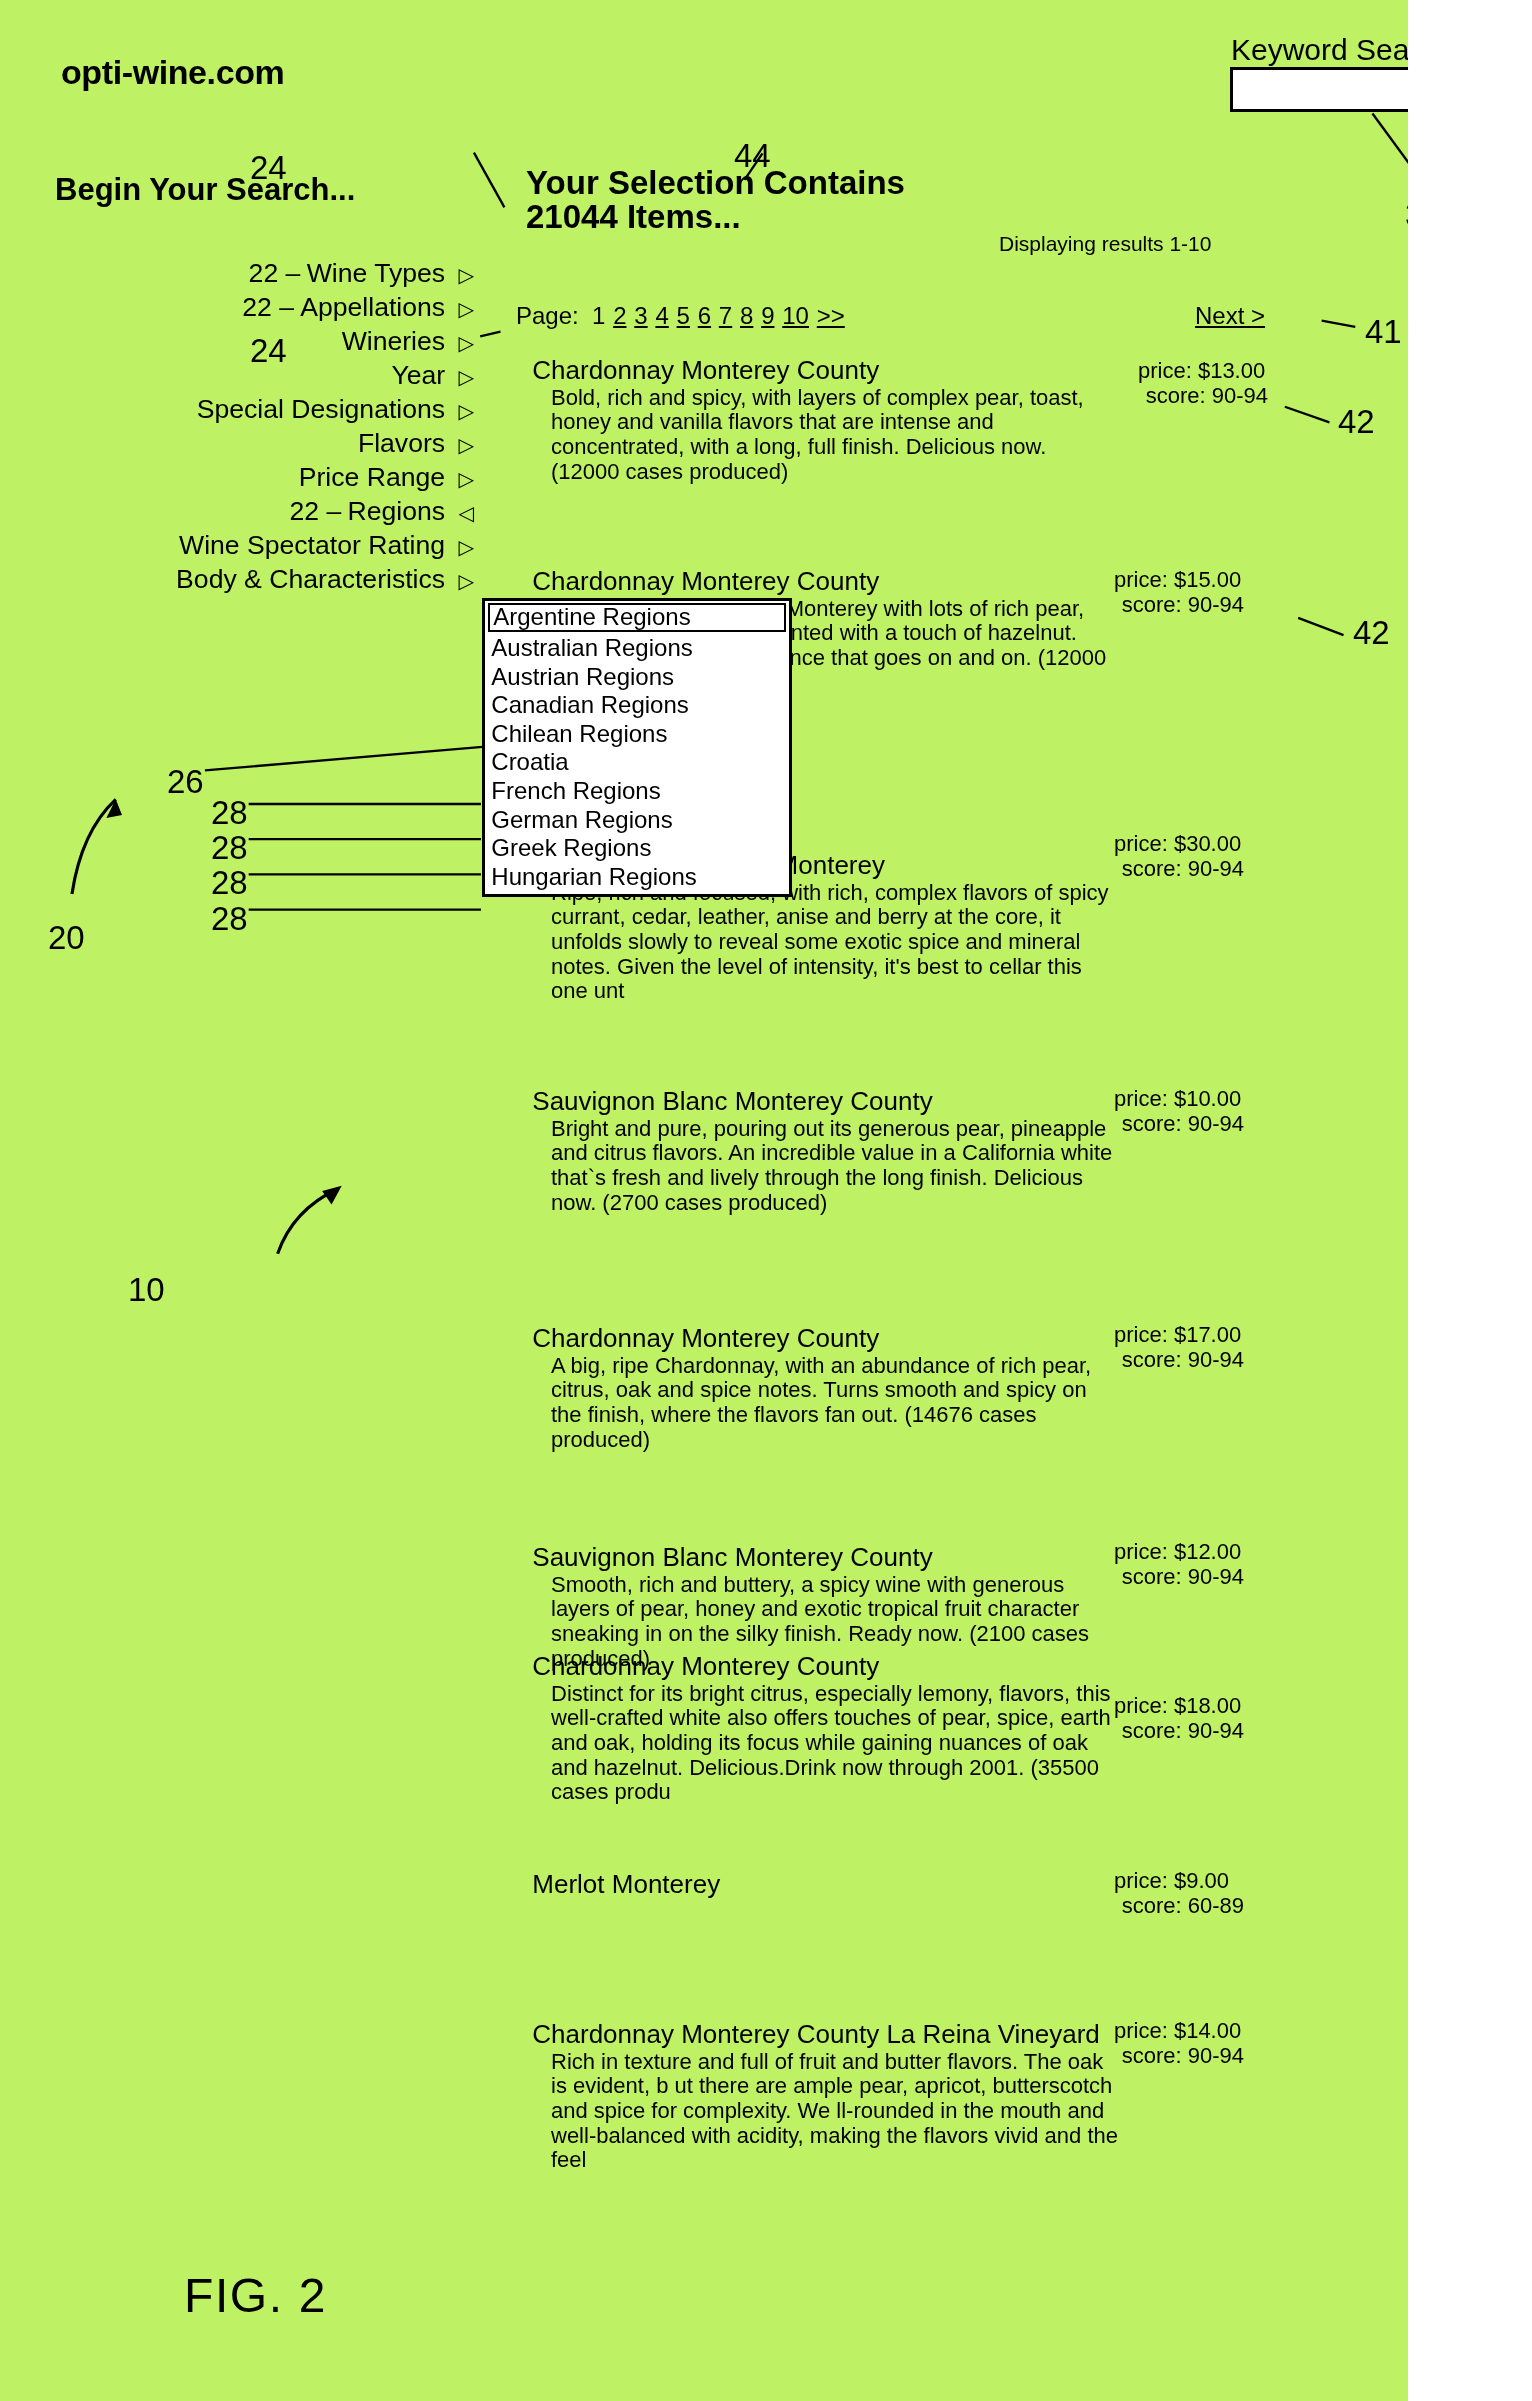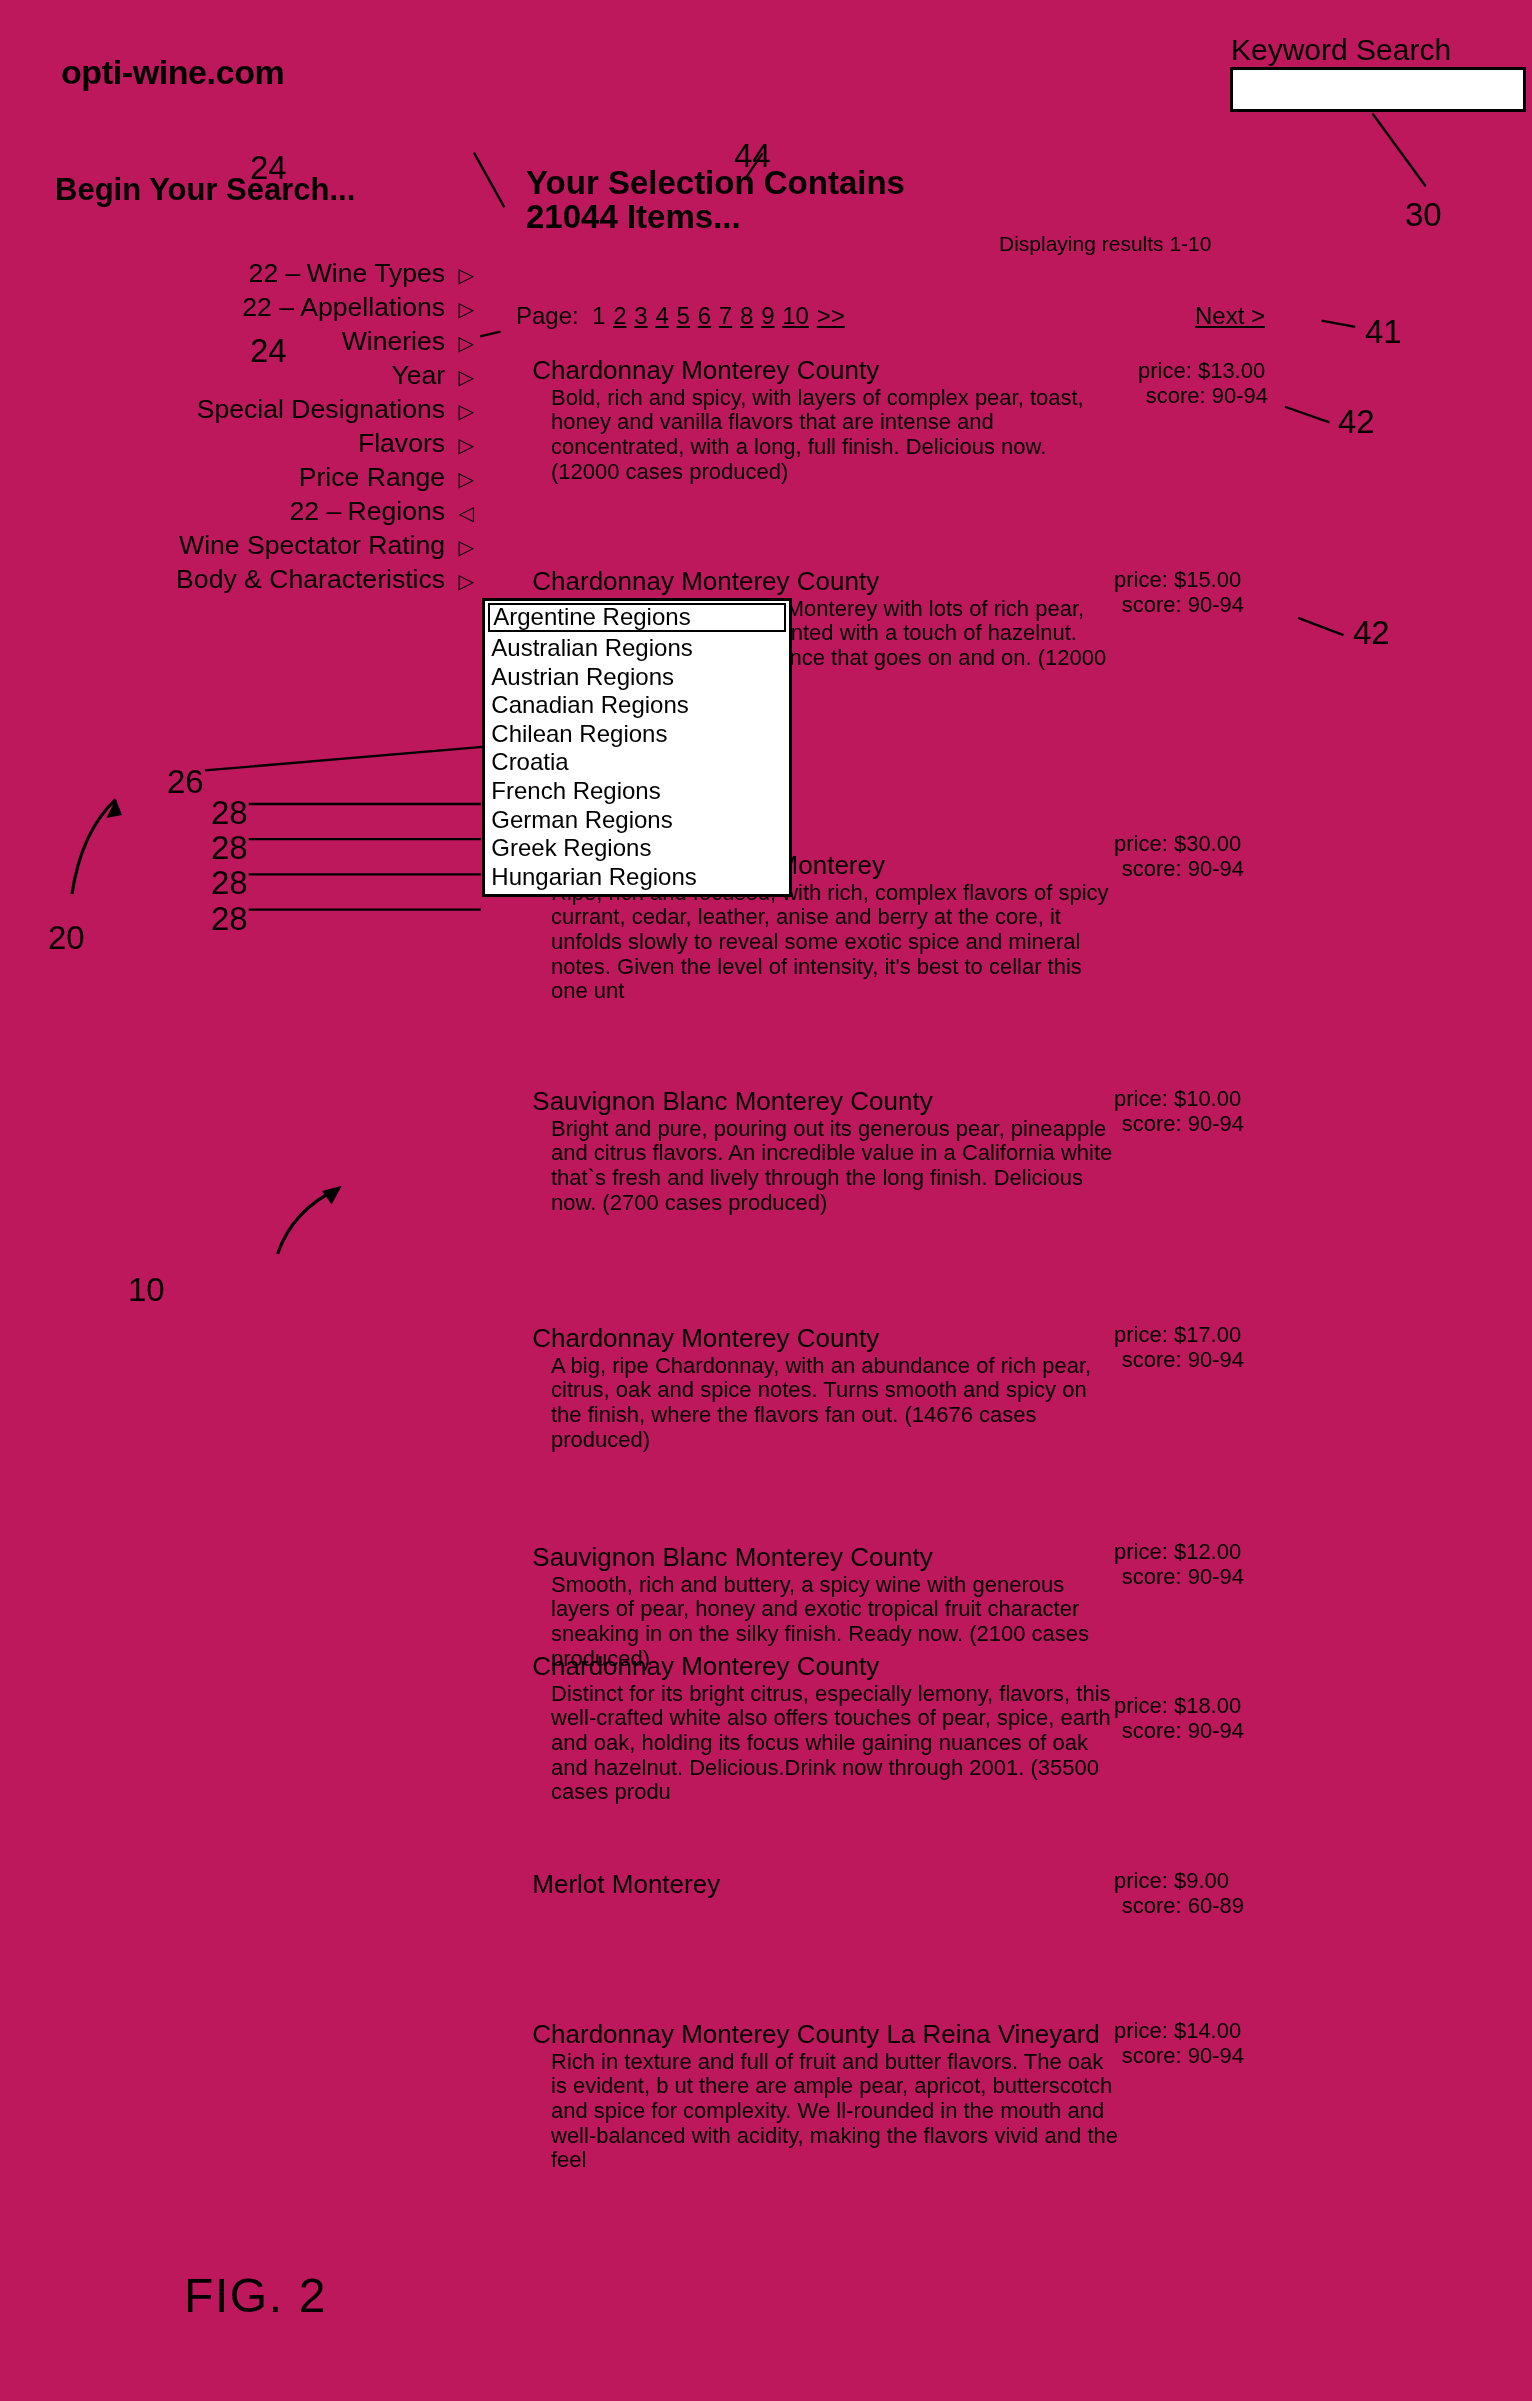--- a/index.html
+++ b/index.html
@@ -6,23 +6,23 @@
     margin: 0;
     padding: 0;
     background: #ffffff;
   }
   body {
     font-family: "Liberation Sans", sans-serif;
     color: #000000;
   }
   #page {
     position: relative;
-    width: 1532px;
+    width: 1408px;
     height: 2401px;
-    background: #be185d;
+    background: #bef264;
     overflow: hidden;
   }
   .abs { position: absolute; }
 
   
   #brand {
     left: 61px; top: 53px;
     font-size: 34px;
     font-weight: bold;
     letter-spacing: -0.4px;

